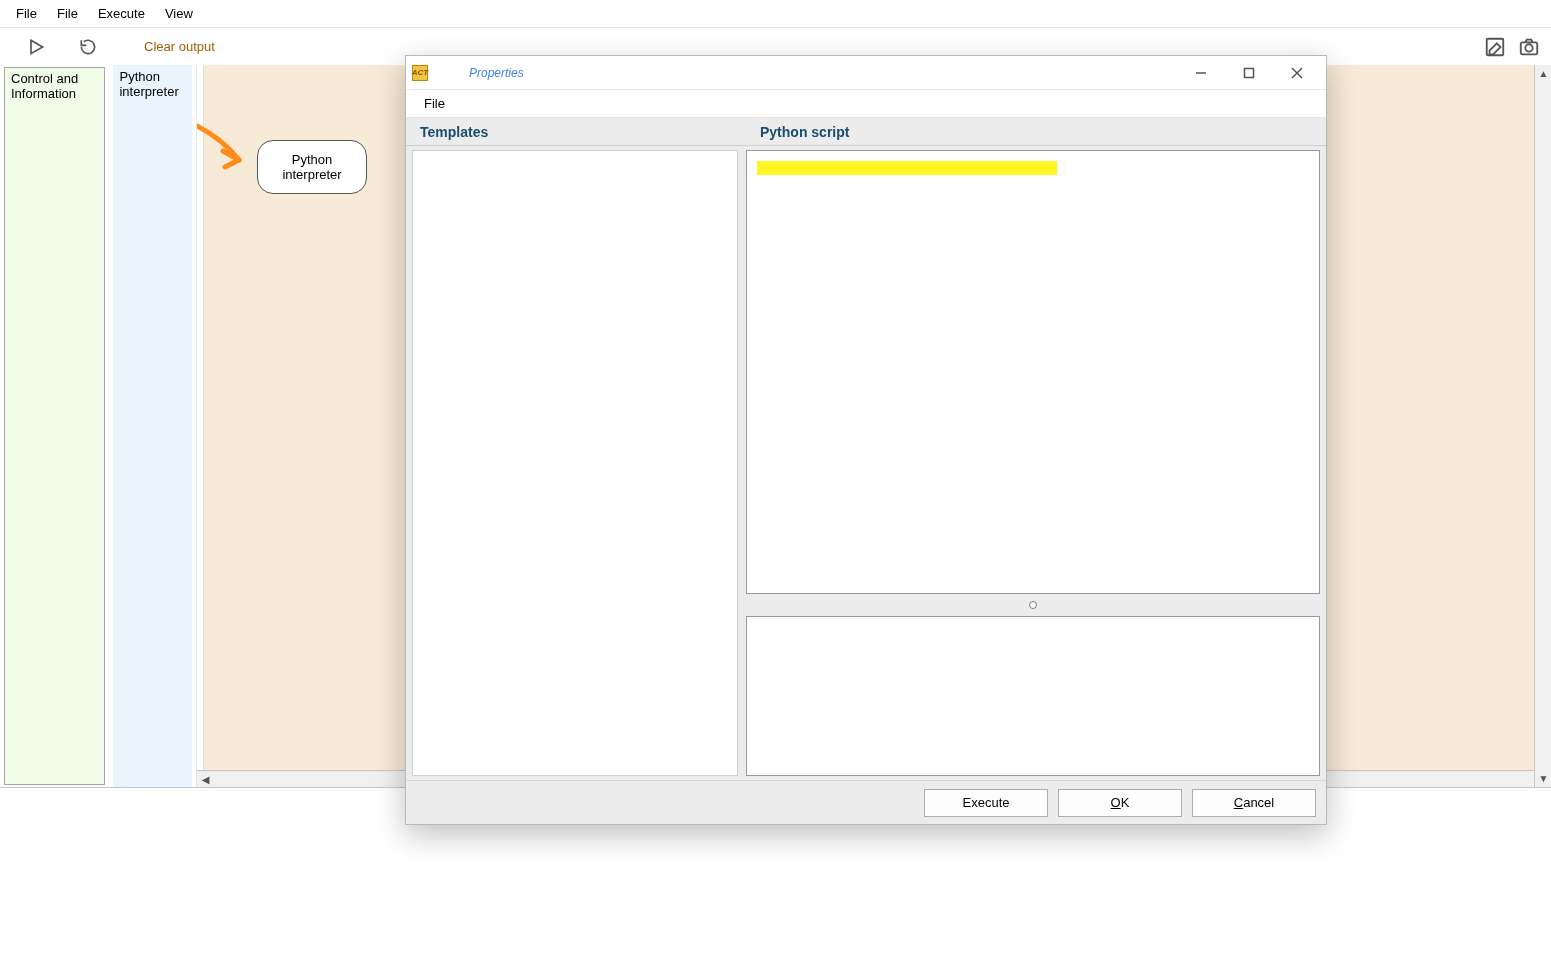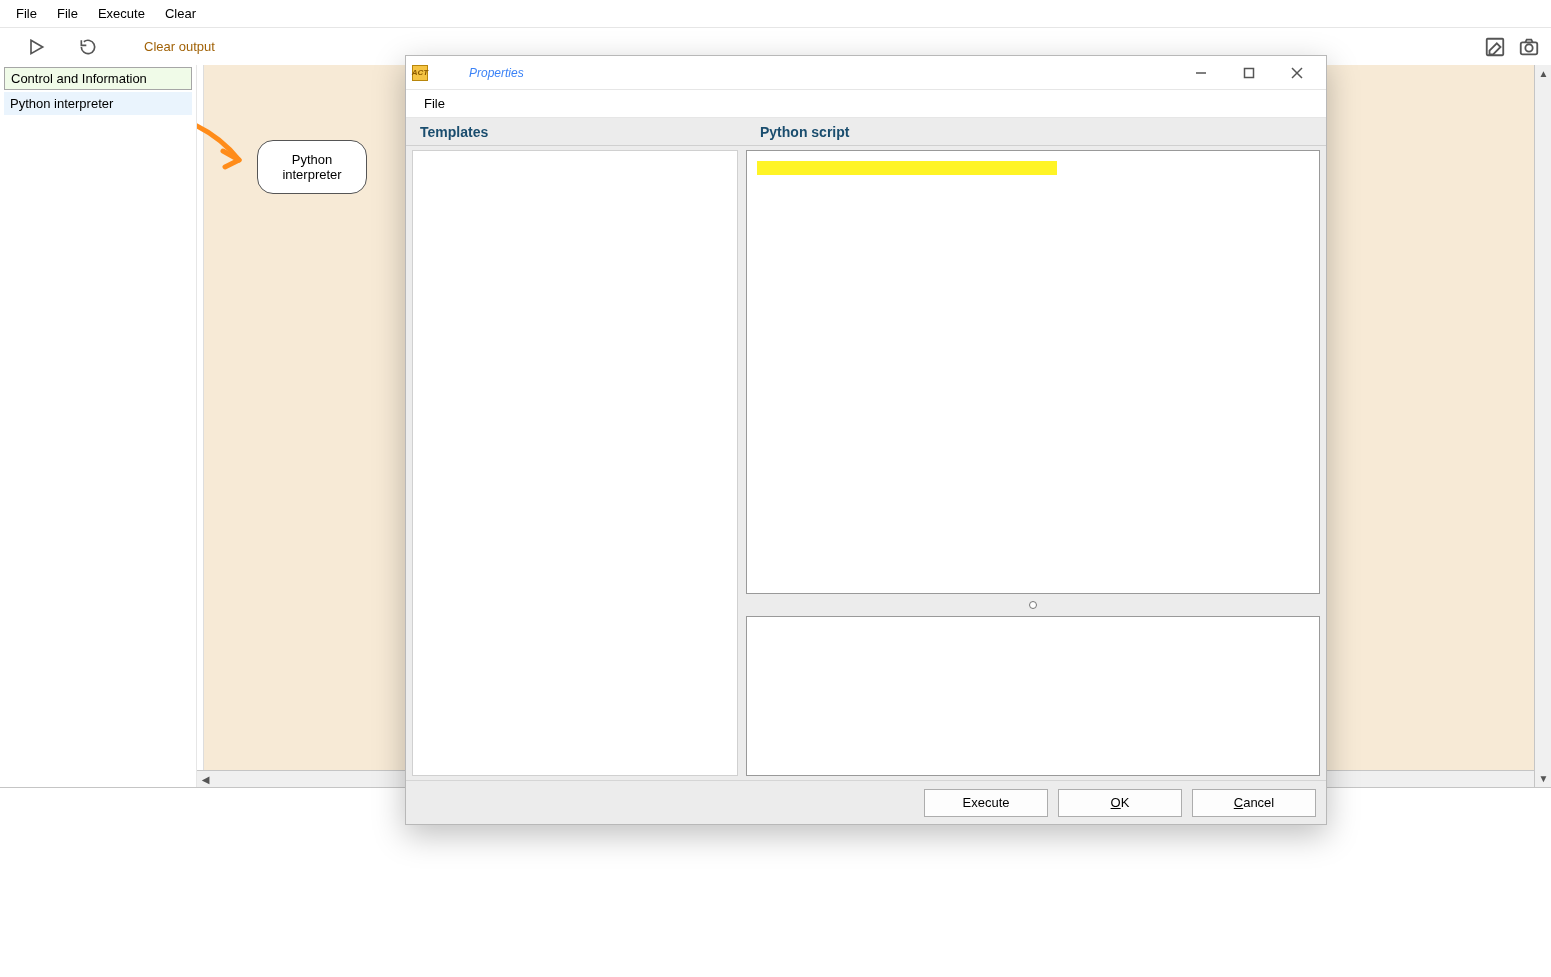--- a/index.html
+++ b/index.html
@@ -22,21 +22,21 @@
 .toolbar-mid { display: flex; align-items: center; height: 100%; padding-left: 18px; gap: 28px; }
 .tb-btn { width: 24px; height: 24px; display: flex; align-items: center; justify-content: center; color: #555; }
 .clear-output { font-size: 13px; color: #a16207; margin-left: 16px; }
 
 .toolbar-right { margin-left: auto; display: flex; align-items: center; gap: 10px; padding-right: 10px; }
 
 
 .main { flex: 1; display: flex; position: relative; overflow: hidden; }
 
 
-.sidebar { width: 197px; border-right: 1px solid #e6e6e6; background: #fff; display: flex; flex-direction: column; font-size: 13px; }
+.sidebar { width: 197px; border-right: 1px solid #e6e6e6; background: #fff; display: flex; flex-direction: row; font-size: 13px; }
 .cat-header { background: #f0fbe8; border: 1px solid #a6a6a6; padding: 3px 6px; margin: 2px 4px 2px 4px; }
 .comp-item { padding: 4px 6px; background: #eaf4fd; margin: 0 4px; }
 
 
 .canvas-wrap { flex: 1; position: relative; background: #f7ead6; overflow: hidden; }
 .canvas-wrap-edge { position: absolute; left: 0; top: 0; bottom: 17px; width: 6px; background: #fff; box-shadow: 1px 0 0 #ddd; }
 .canvas-scroll-h { position: absolute; left: 0; right: 0; bottom: 0; height: 17px; background: #f0f0f0; border-top: 1px solid #c5c5c5; }
 .canvas-scroll-h .arrow { position: absolute; width: 17px; height: 17px; top: 0; display:flex; align-items:center; justify-content:center; color:#555; font-size:10px; }
 .canvas-scroll-h .arrow.left { left: 0; }
 .canvas-scroll-h .arrow.right { right: 0; }
@@ -87,21 +87,21 @@
 </style>
 </head>
 <body>
 
 <div class="app">
 
   <div class="menubar">
     <div class="mi">File</div>
     <div class="mi">File</div>
     <div class="mi">Execute</div>
-    <div class="mi">Clear</div>
+    <div class="mi">View</div>
   </div>
 
   <div class="toolbar">
     <div class="toolbar-mid">
       <div class="tb-btn">
         <svg width="20" height="20" viewBox="0 0 24 24" fill="none" stroke="#555" stroke-width="2">
             <polygon points="6,4 20,12 6,20"></polygon>
           </svg>
       </div>
       <div class="tb-btn">

